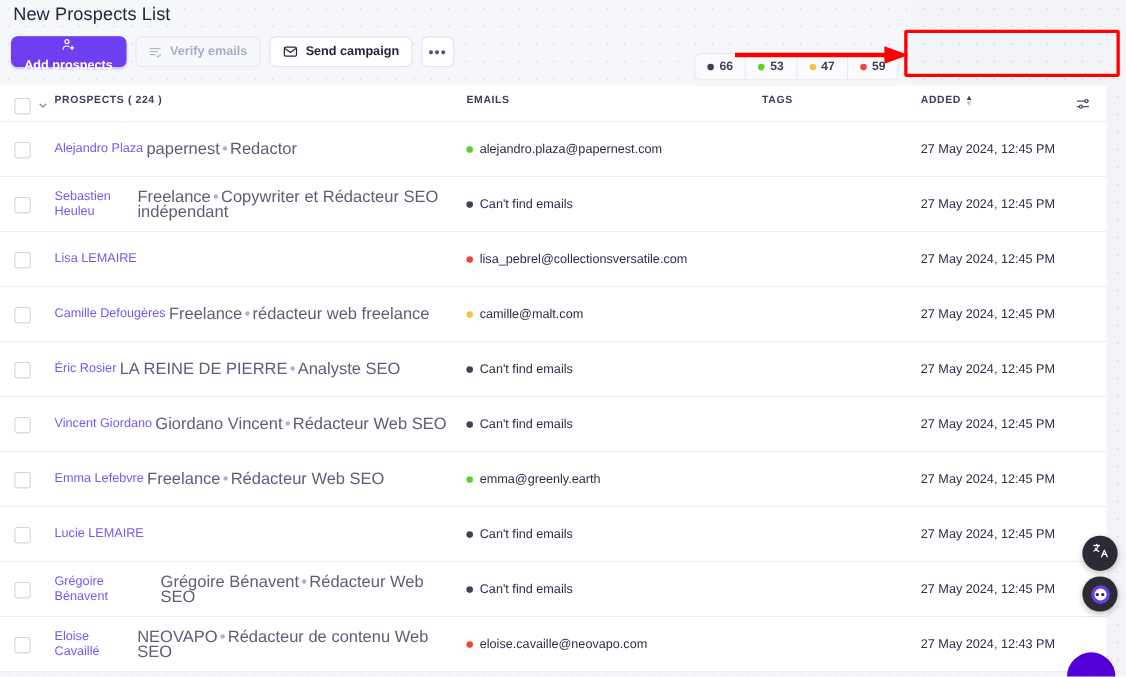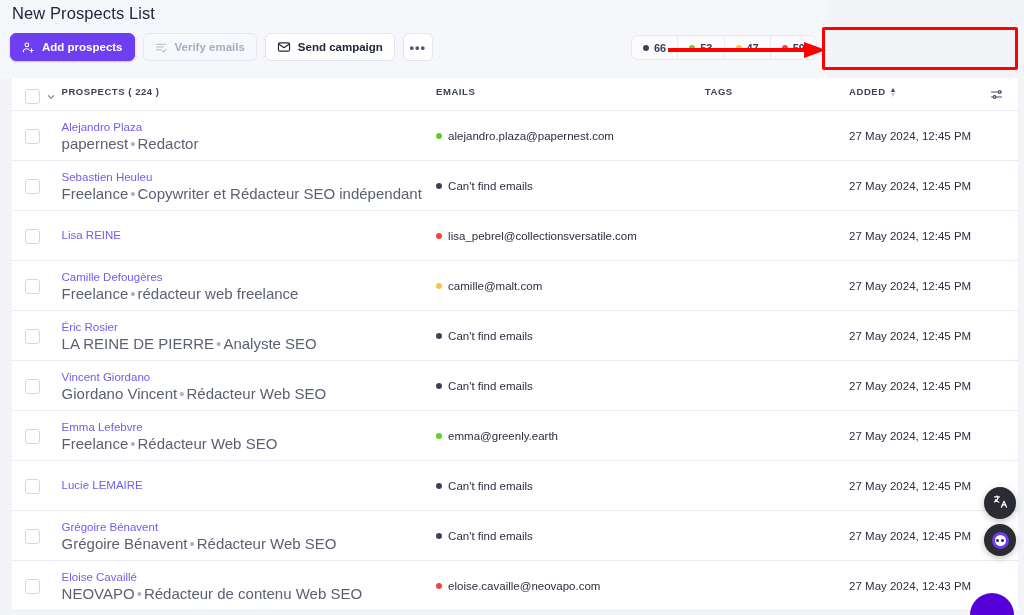--- a/index.html
+++ b/index.html
@@ -63,20 +63,21 @@
     cursor: pointer;
     white-space: nowrap;
     user-select: none;
   }
 
   .btn-primary {
     background: #6d3ff0;
     color: #ffffff;
     border: 1px solid #6d3ff0;
     box-shadow: 0 1px 2px rgba(80,40,190,0.25);
+    flex-direction: column;
   }
 
   .btn-ghost {
     background: #f7f8fc;
     color: #a9adbf;
     border: 1px solid #e6e8f0;
     text-align: right;
   }
 
   .btn-white {
@@ -95,21 +96,21 @@
     font-size: 13px;
     letter-spacing: 1px;
   }
 
   .btn svg { display: block; flex: none; }
 
   
   .stats {
     position: absolute;
     right: 11px;
-    top: 35px;
+    top: 48px;
     display: flex;
     align-items: center;
     background: #fbfbfe;
     border: 1px solid #e7e8f1;
     border-radius: 7px;
     height: 25px;
     overflow: hidden;
   }
 
   .stat {
@@ -149,21 +150,21 @@
     left: 668px;
     top: 41px;
     width: 158px;
     height: 18px;
     pointer-events: none;
   }
 
   
   .table {
     position: absolute;
-    left: 12px;
+    left: 0;
     top: 78px;
     width: 1006px;
     background: #ffffff;
   }
 
   .thead {
     display: flex;
     align-items: flex-start;
     height: 33px;
     border-bottom: 1px solid #ebecf2;
@@ -197,21 +198,21 @@
   }
 
   .row {
     display: flex;
     align-items: center;
     height: 50px;
     border-bottom: 1px solid #ebecf2;
     background: #ffffff;
   }
 
-  .cell-name { display: flex; flex-direction: column; gap: 3px; }
+  .cell-name { display: flex; flex-direction: row; gap: 3px; align-items: center; }
 
   .p-name {
     font-size: 11.5px;
     color: #6d5ef0;
     line-height: 13px;
     cursor: pointer;
   }
 
   .p-sub {
     font-size: 15px;
@@ -411,21 +412,21 @@
         </div>
         <div class="col-tags"></div>
         <div class="col-added cell-added">27 May 2024, 12:45 PM</div>
         <div class="col-tools"></div>
       </div>
       <div class="row">
         <div class="col-check">
           <span class="cbox"></span>
         </div>
         <div class="col-name cell-name">
-          <span class="p-name">Lisa REINE</span>
+          <span class="p-name">Lisa LEMAIRE</span>
         </div>
         <div class="col-email cell-email">
           <span class="dot" style="background:#f1453d"></span>
           <span>lisa_pebrel@collectionsversatile.com</span>
         </div>
         <div class="col-tags"></div>
         <div class="col-added cell-added">27 May 2024, 12:45 PM</div>
         <div class="col-tools"></div>
       </div>
       <div class="row">

